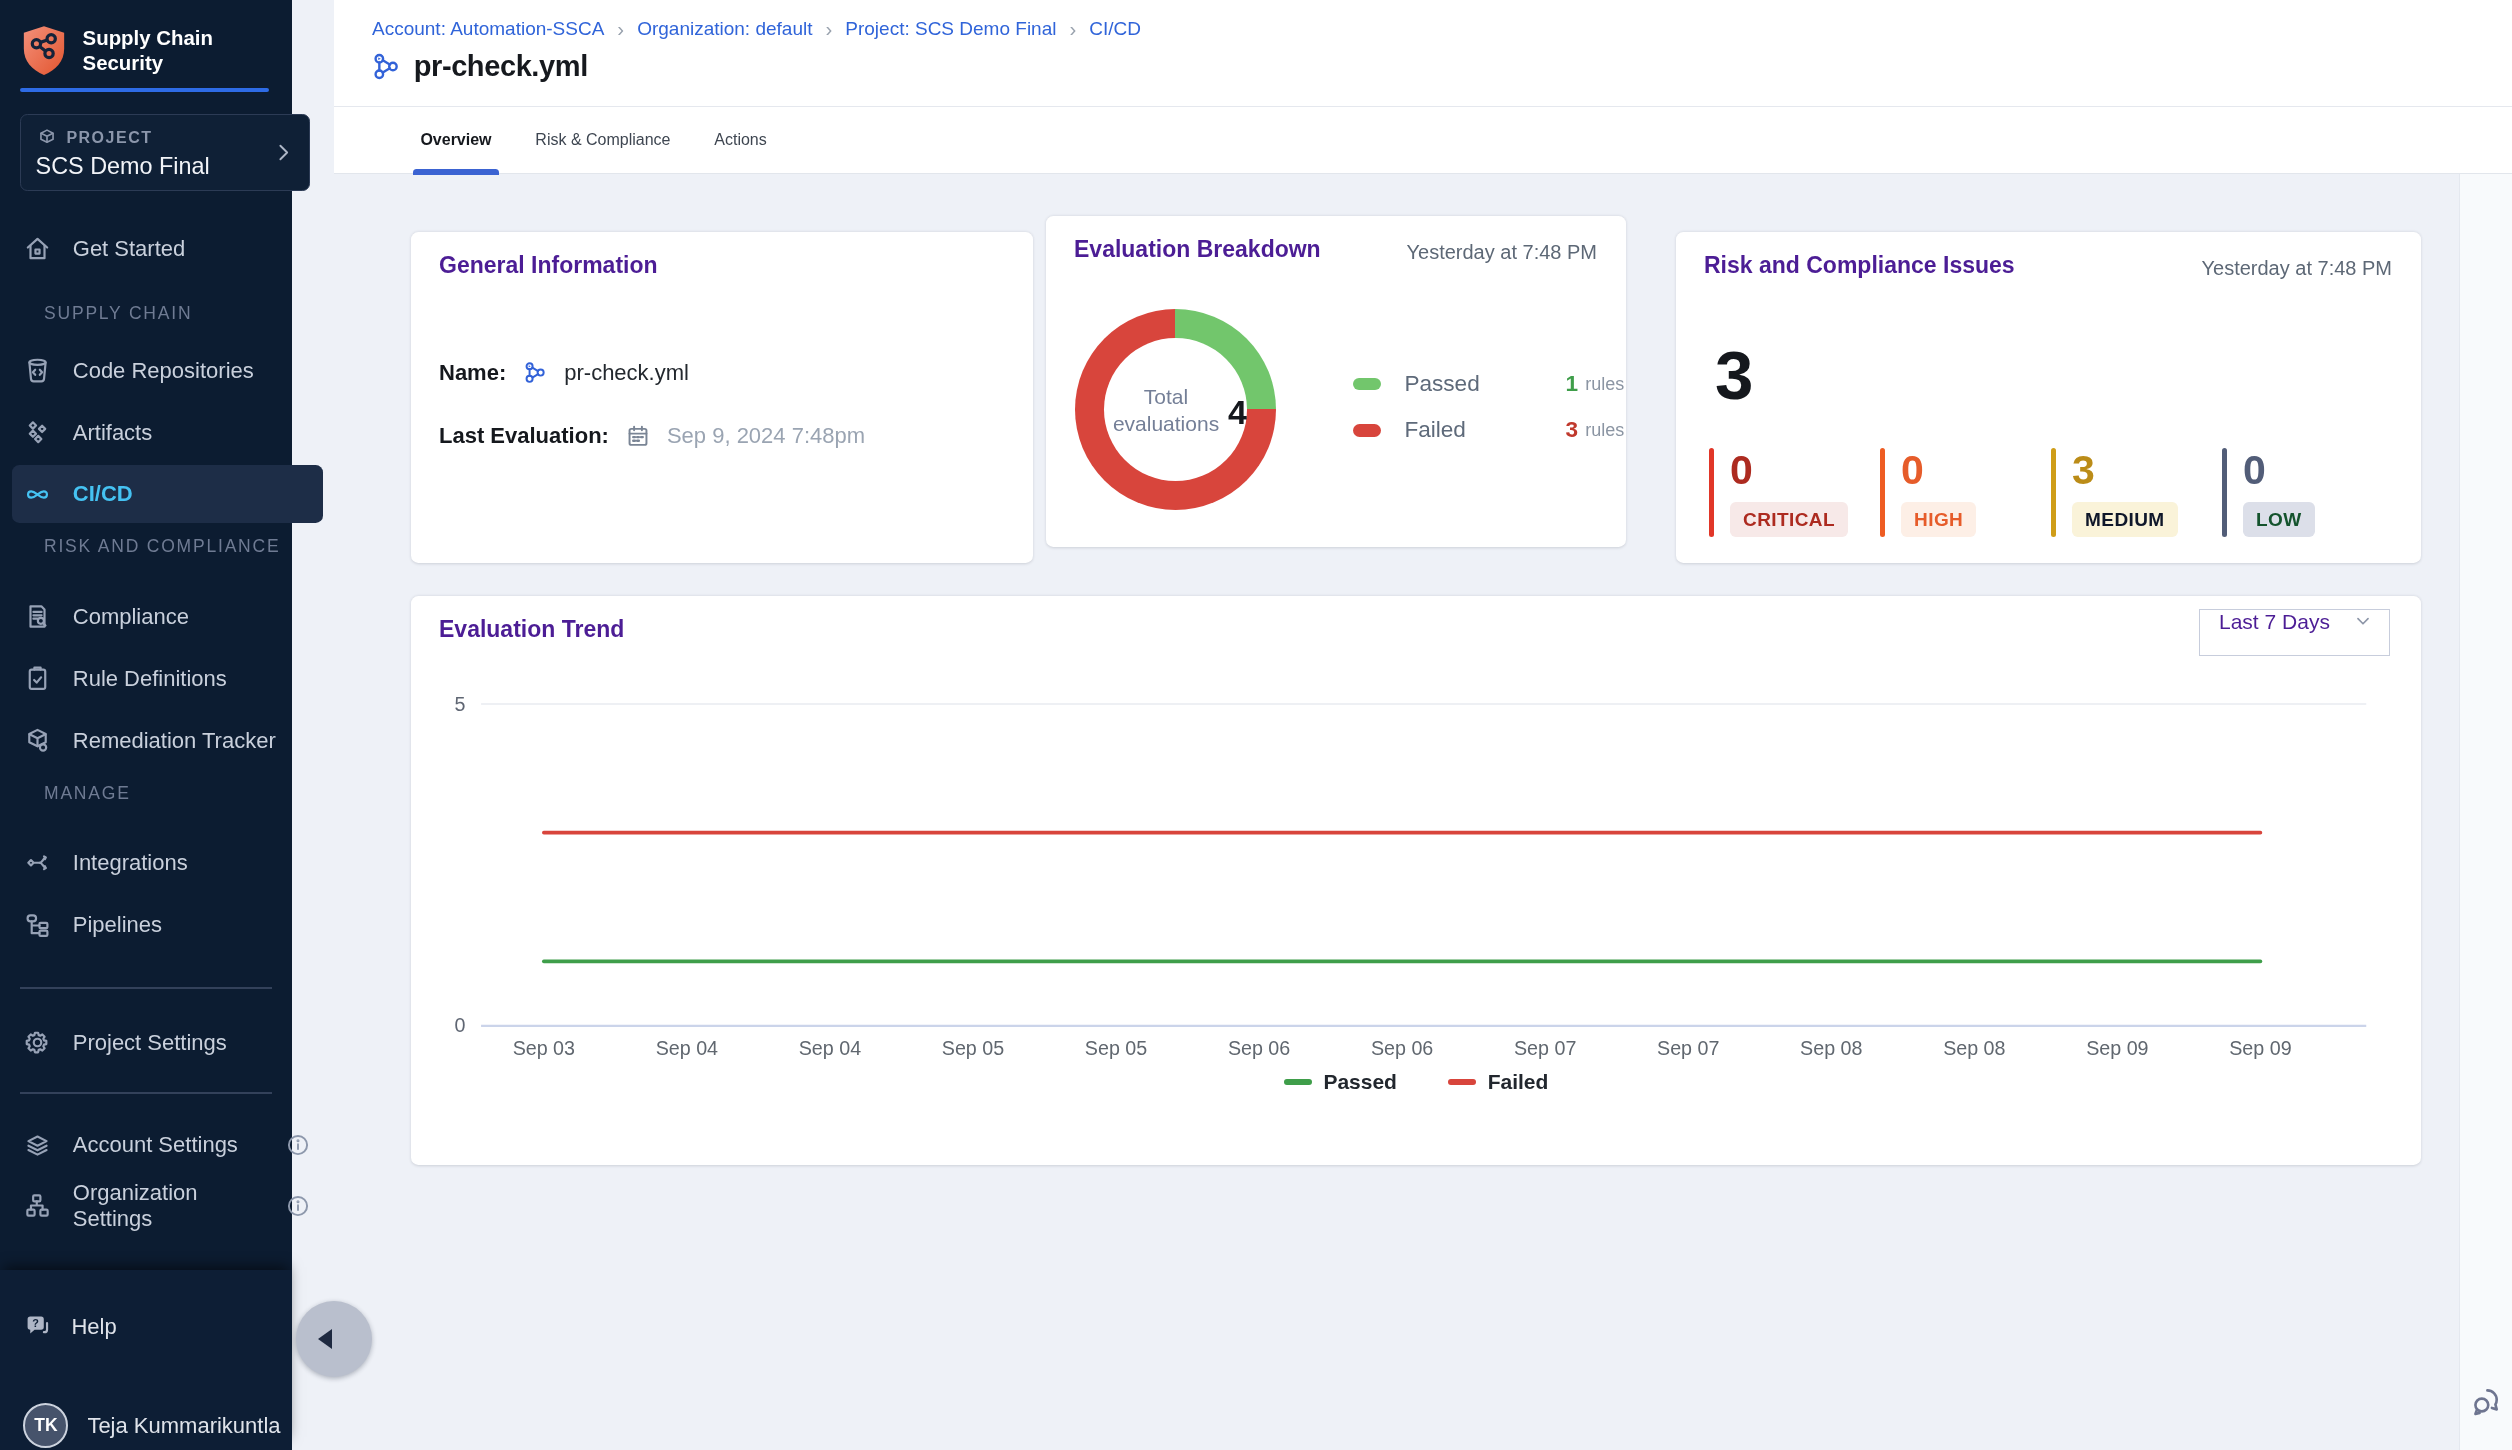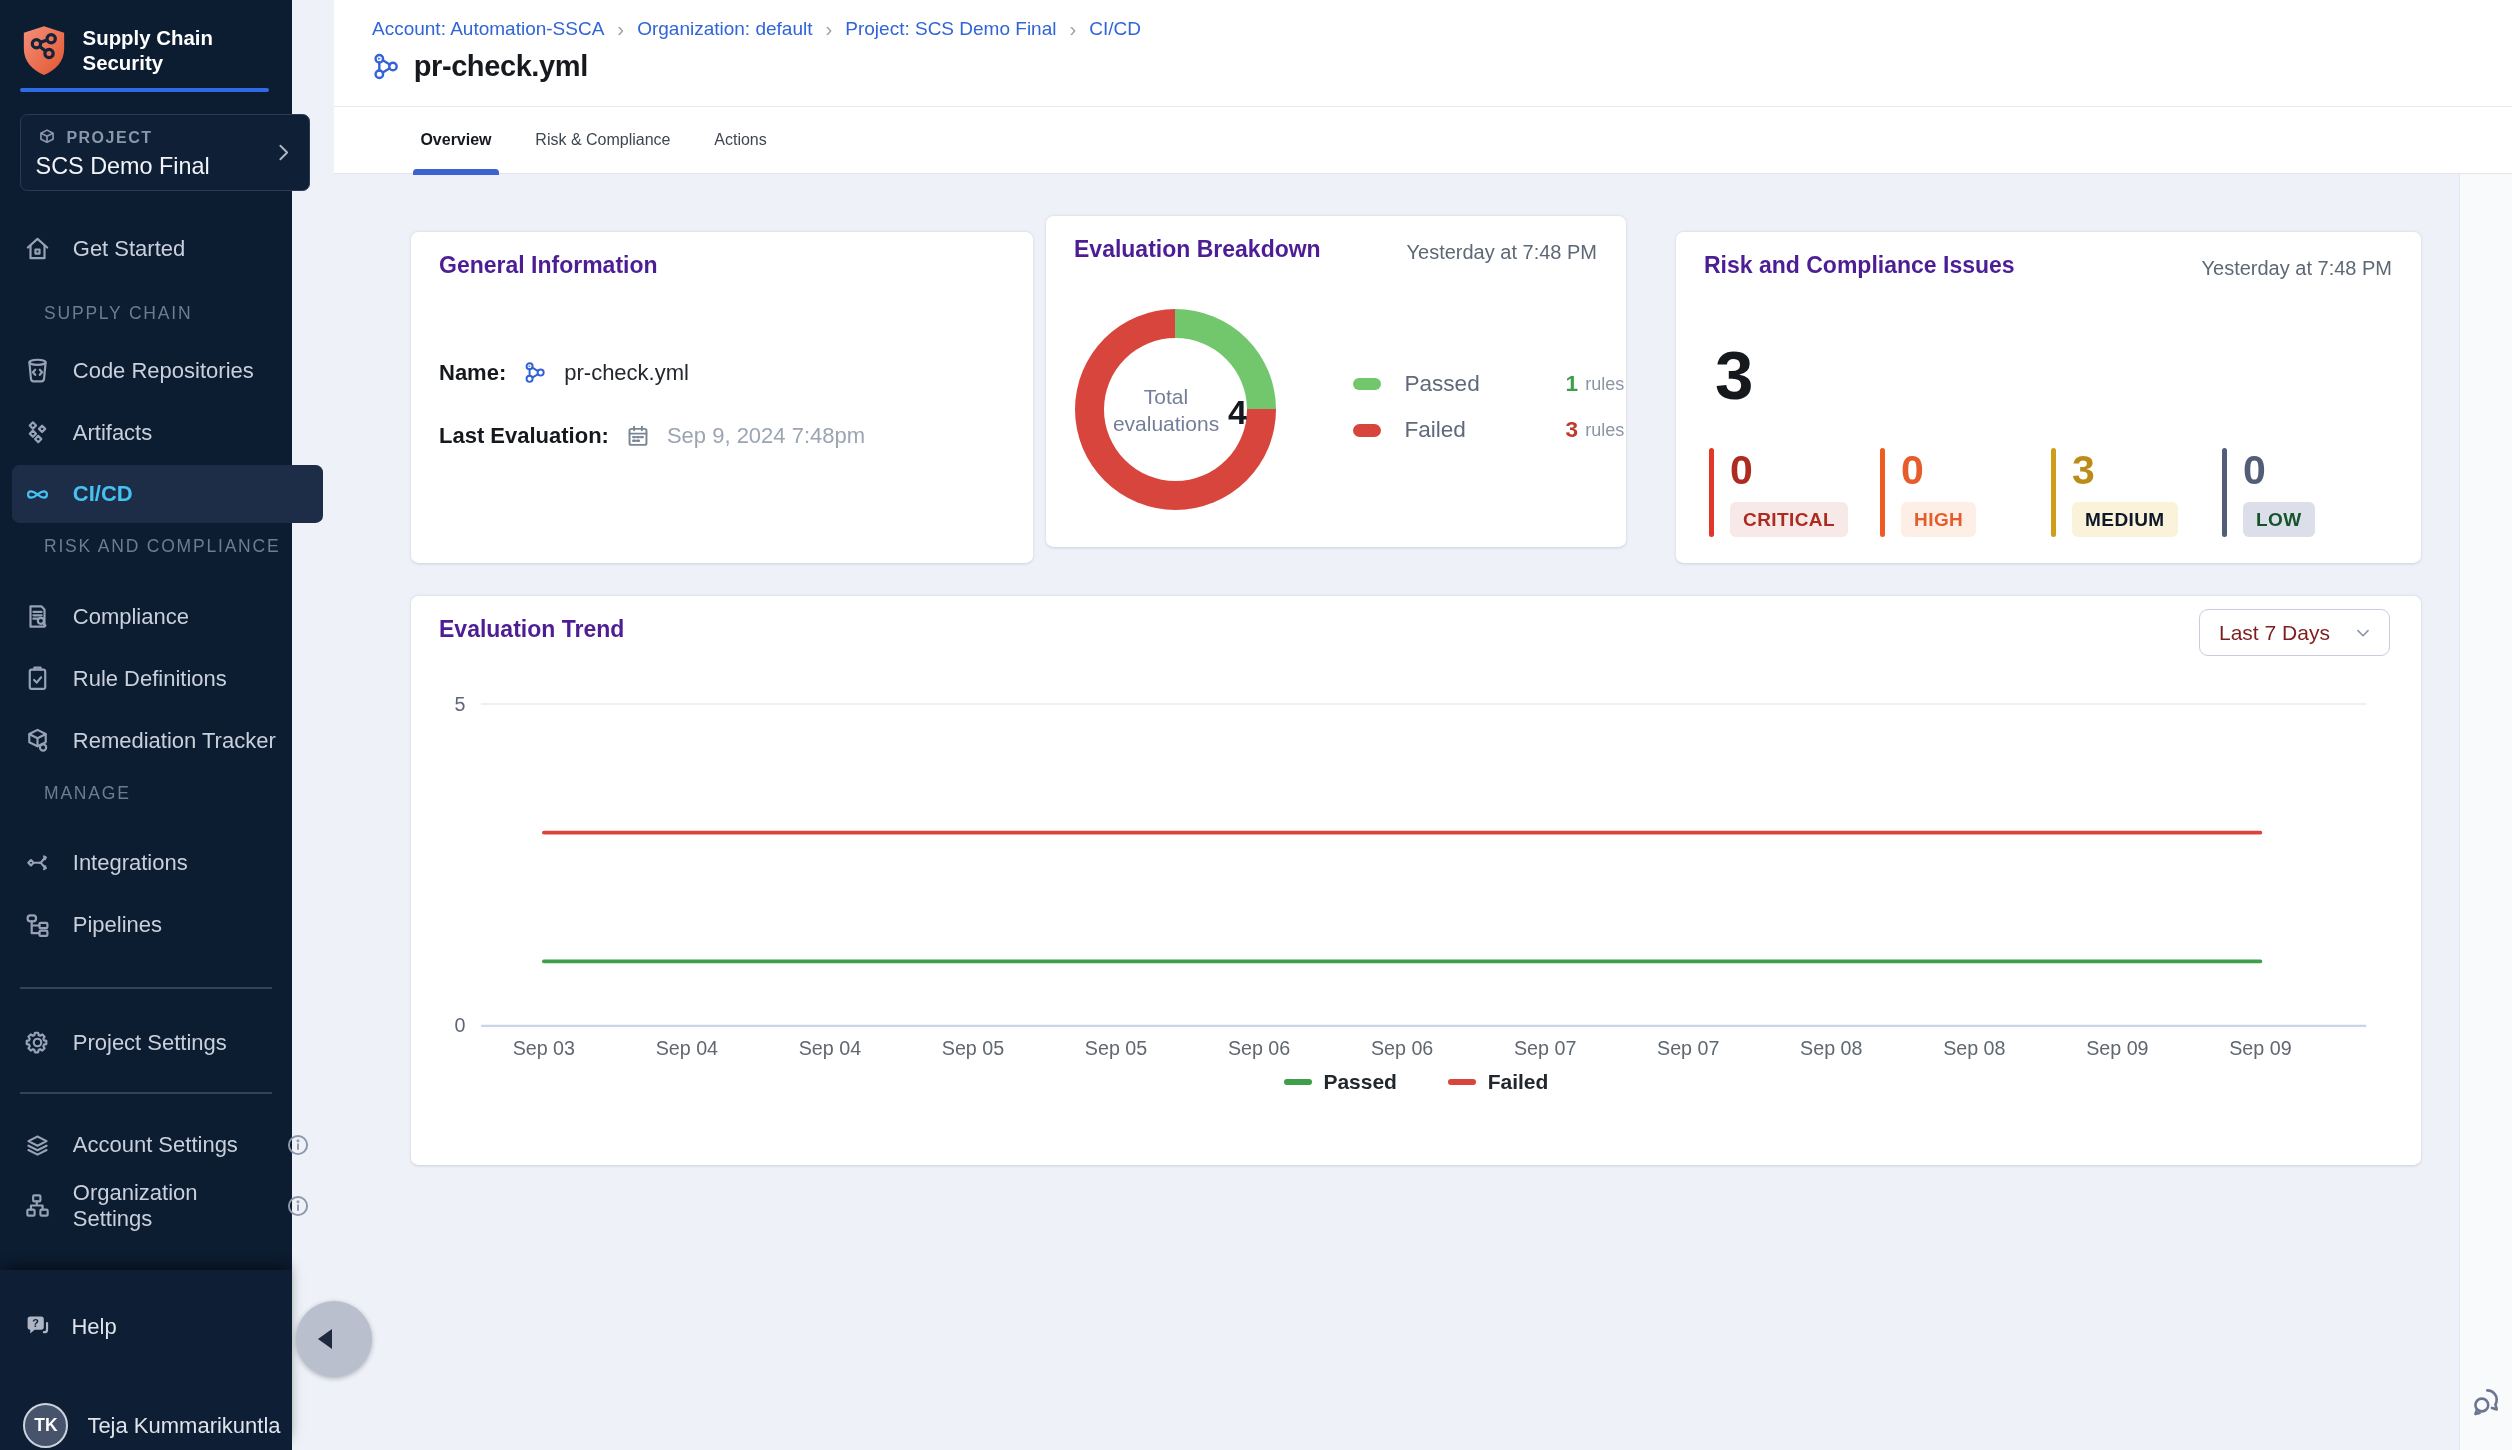--- a/index.html
+++ b/index.html
@@ -97,21 +97,21 @@
   
   .risk-total { position:absolute; left:39px; top:109px; font-size:69px; font-weight:700; color:#15181d; line-height:1; }
   #severities { position:absolute; left:33px; top:216px; display:flex; }
   .sev { width:171px; display:flex; }
   .sev-bar { width:5.1px; height:89px; border-radius:2.9px; flex:0 0 auto; }
   .sev-body { margin-left:16px; }
   .sev-num { font-size:41px; font-weight:700; line-height:1; margin-top:1.5px; }
   .sev-pill { display:inline-block; margin-top:11.7px; font-size:19px; font-weight:700; padding:6.6px 13px; border-radius:5.8px; letter-spacing:0.4px; }
 
   
-  .select { position:absolute; right:31px; top:13px; width:191px; height:47px; border:1.5px solid #c7cddc; border-radius:9px; background:#fff; display:flex; align-items:center; justify-content:space-between; padding:0 14.6px 0 19px; font-size:21px; color:#7f1d1d; cursor:pointer; }
+  .select { position:absolute; right:31px; top:13px; width:191px; height:47px; border:1.5px solid #c7cddc; border-radius:0; background:#fff; display:flex; align-items:flex-start; justify-content:space-between; padding:0 14.6px 0 19px; font-size:21px; color:#4c1d95; cursor:pointer; }
   .select .chev { color:#8d96a8; width:22px; height:22px; }
   .select .chev svg { width:22px; height:22px; }
   #trend-svg { position:absolute; left:0; top:88px; }
   #trend-legend { position:absolute; left:0; right:0; top:474px; display:flex; justify-content:center; gap:51px; }
   .tl-item { display:flex; align-items:center; gap:11.7px; }
   .tl-dash { width:28px; height:5.1px; border-radius:2.9px; }
   .tl-label { font-size:21px; font-weight:700; color:#22272e; }
 </style>
 </head>
 <body>

